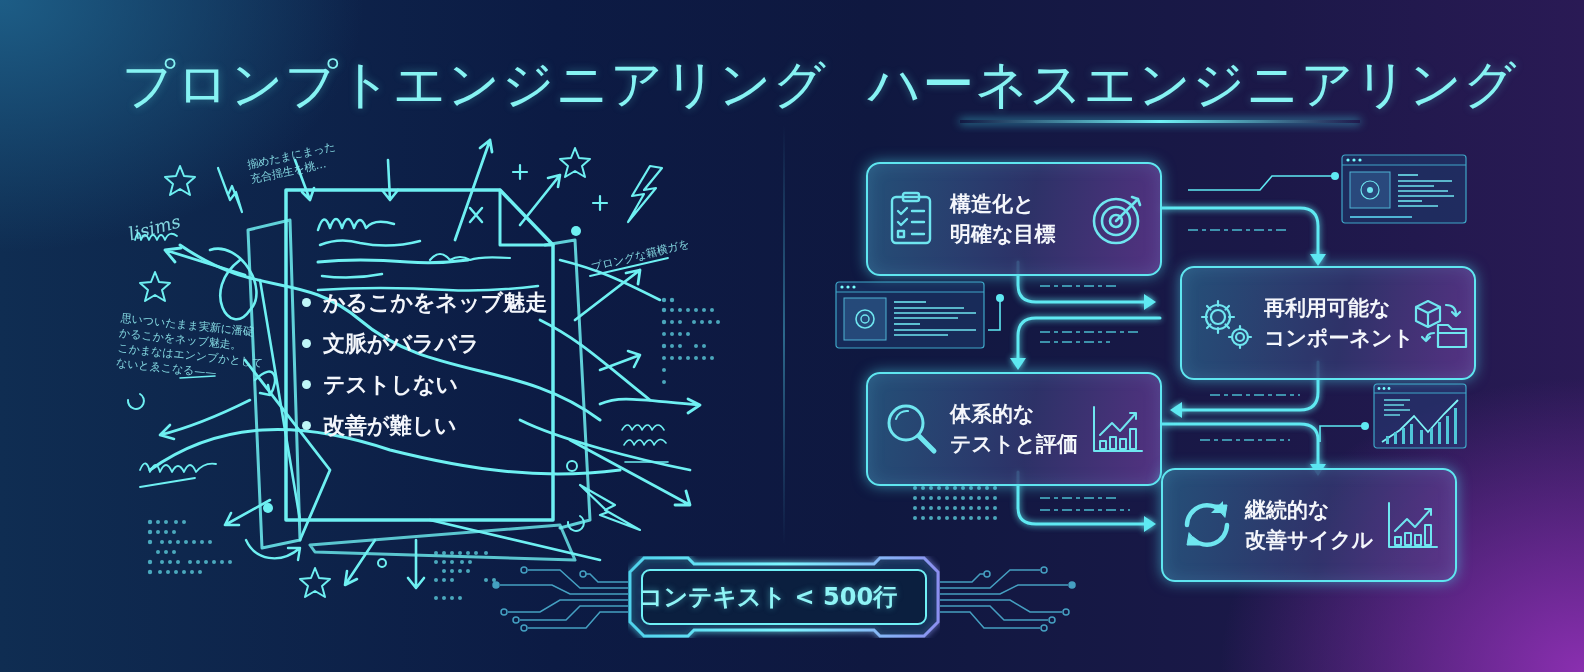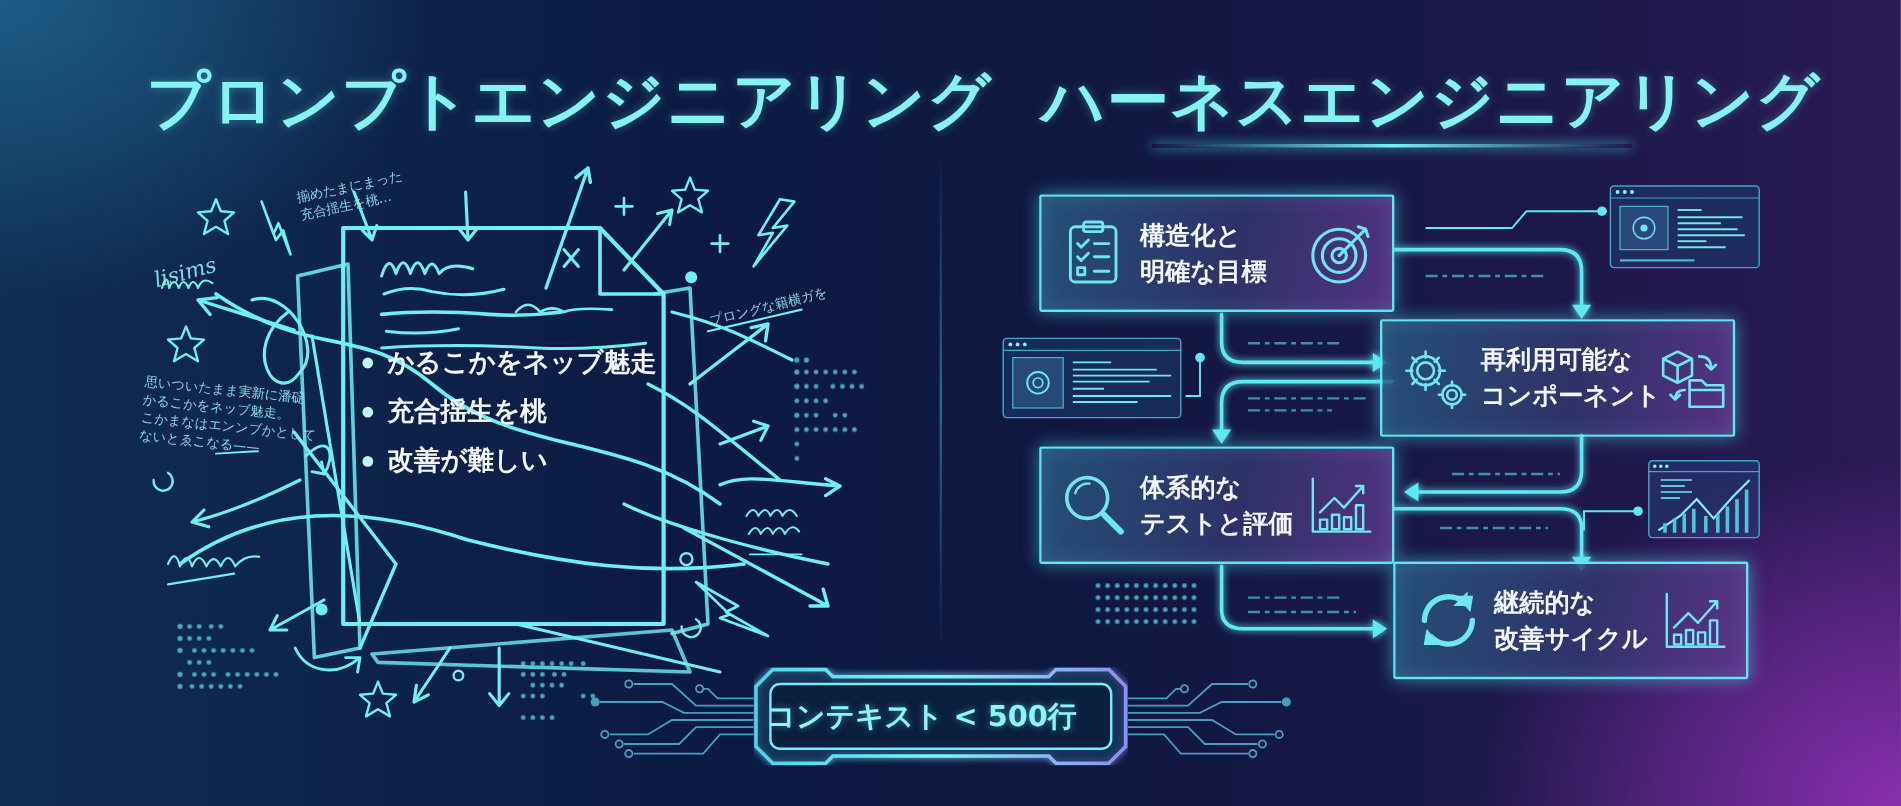--- a/index.html
+++ b/index.html
@@ -9,21 +9,21 @@
     font-family: "DejaVu Sans", sans-serif;
     background:
       radial-gradient(ellipse 520px 360px at 0% 0%, #1d5d86 0%, rgba(29,93,134,0) 70%),
       radial-gradient(ellipse 520px 420px at 100% 100%, #8a2fb0 0%, rgba(138,47,176,0) 70%),
       linear-gradient(90deg, #0f2d52 0%, #0c1b44 35%, #0f1840 55%, #1b1848 80%, #2a1a55 100%);
     color: #7ff2f2;
   }
   .layer { position: absolute; left: 0; top: 0; width: 1584px; height: 672px; }
   .title {
     position: absolute; top: 50px;
-    font-weight: bold; font-size: 52px; letter-spacing: 1px;
+    font-weight: normal; font-size: 52px; letter-spacing: 1px;
     color: #86f3f3;
     text-shadow: 0 0 8px rgba(100,240,240,0.35);
     white-space: nowrap;
   }
   .title.left { left: 122px; }
   .title.right { left: 868px; }
   .title-underline {
     position: absolute; left: 960px; top: 120px; width: 400px; height: 3px;
     background: linear-gradient(90deg, rgba(80,230,240,0) 0%, #6ff3f6 50%, rgba(80,230,240,0) 100%);
     box-shadow: 0 0 10px #47e4f0;
@@ -43,22 +43,22 @@
   .bullets li .dot {
     width: 9px; height: 9px; border-radius: 50%; background: #bff6f8;
     margin-right: 12px; display: inline-block;
   }
   .scribble {
     position: absolute; font-size: 11px; color: #8fe9ef; line-height: 15px;
     white-space: nowrap; opacity: 0.9;
   }
   
   .card {
-    position: absolute; width: 296px; height: 98px;
-    border-radius: 2px;
+    position: absolute; width: 296px; height: 114px;
+    border-radius: 14px;
     border: 2px solid #5fe6f0;
     background: linear-gradient(100deg, rgba(40,90,130,0.85) 0%, rgba(50,55,110,0.85) 55%, rgba(95,55,140,0.85) 100%);
     box-shadow: 0 0 14px rgba(80,220,240,0.55), inset 0 0 18px rgba(120,220,255,0.15);
     display: flex; align-items: center; padding: 0 14px;
   }
   .card .c-icon { width: 60px; height: 60px; flex: 0 0 60px; }
   .card .c-text {
     flex: 1; font-weight: bold; font-size: 21px; color: #f4f6fb; line-height: 30px;
     padding-left: 8px; white-space: nowrap;
   }
@@ -164,21 +164,25 @@
 </div>
 <div class="scribble" style="left:590px; top:248px; transform:rotate(-14deg);">プロングな籍横ガを</div>
 
 <ul class="bullets">
   <li>
       <span class="dot"></span>
       <span>かるこかをネッブ魅走</span>
     </li>
   <li>
       <span class="dot"></span>
-      <span>充合揺生を桃</span>
+      <span>文脈がバラバラ</span>
+    </li>
+  <li>
+      <span class="dot"></span>
+      <span>テストしない</span>
     </li>
   <li>
       <span class="dot"></span>
       <span>改善が難しい</span>
     </li>
 </ul>
 
 <svg class="layer" viewBox="0 0 1584 672">
   <g fill="#5fd6e4" opacity="0.75">
 
@@ -470,21 +474,21 @@
     <div>明確な目標</div>
   </div>
   <svg class="c-icon2" viewBox="0 0 56 56" fill="none" stroke="#6fe6f0" stroke-width="2.6" stroke-linecap="round">
     <circle cx="26" cy="30" r="22"></circle>
     <circle cx="26" cy="30" r="14"></circle>
     <circle cx="26" cy="30" r="6"></circle>
     <path d="M26 30 L48 8 M42 6 l6 2 l2 6"></path>
   </svg>
 </div>
 
-<div class="card" style="left:1150px; top:266px;">
+<div class="card" style="left:1180px; top:266px;">
   <svg class="c-icon" viewBox="0 0 60 60" fill="none" stroke="#6fe6f0" stroke-width="2.2" stroke-linecap="round" stroke-linejoin="round">
     <circle cx="22" cy="24" r="7"></circle>
     <path d="M22 8 v5 M22 35 v5 M6 24 h5 M33 24 h5 M11 13 l3.5 3.5 M29.5 31.5 l3.5 3.5 M11 35 l3.5 -3.5 M29.5 16.5 l3.5 -3.5"></path>
     <circle cx="22" cy="24" r="12"></circle>
     <circle cx="44" cy="44" r="4"></circle>
     <circle cx="44" cy="44" r="8"></circle>
     <path d="M44 33 v3 M44 52 v3 M33 44 h3 M52 44 h3"></path>
   </svg>
   <div class="c-text">
     <div>再利用可能な</div>

